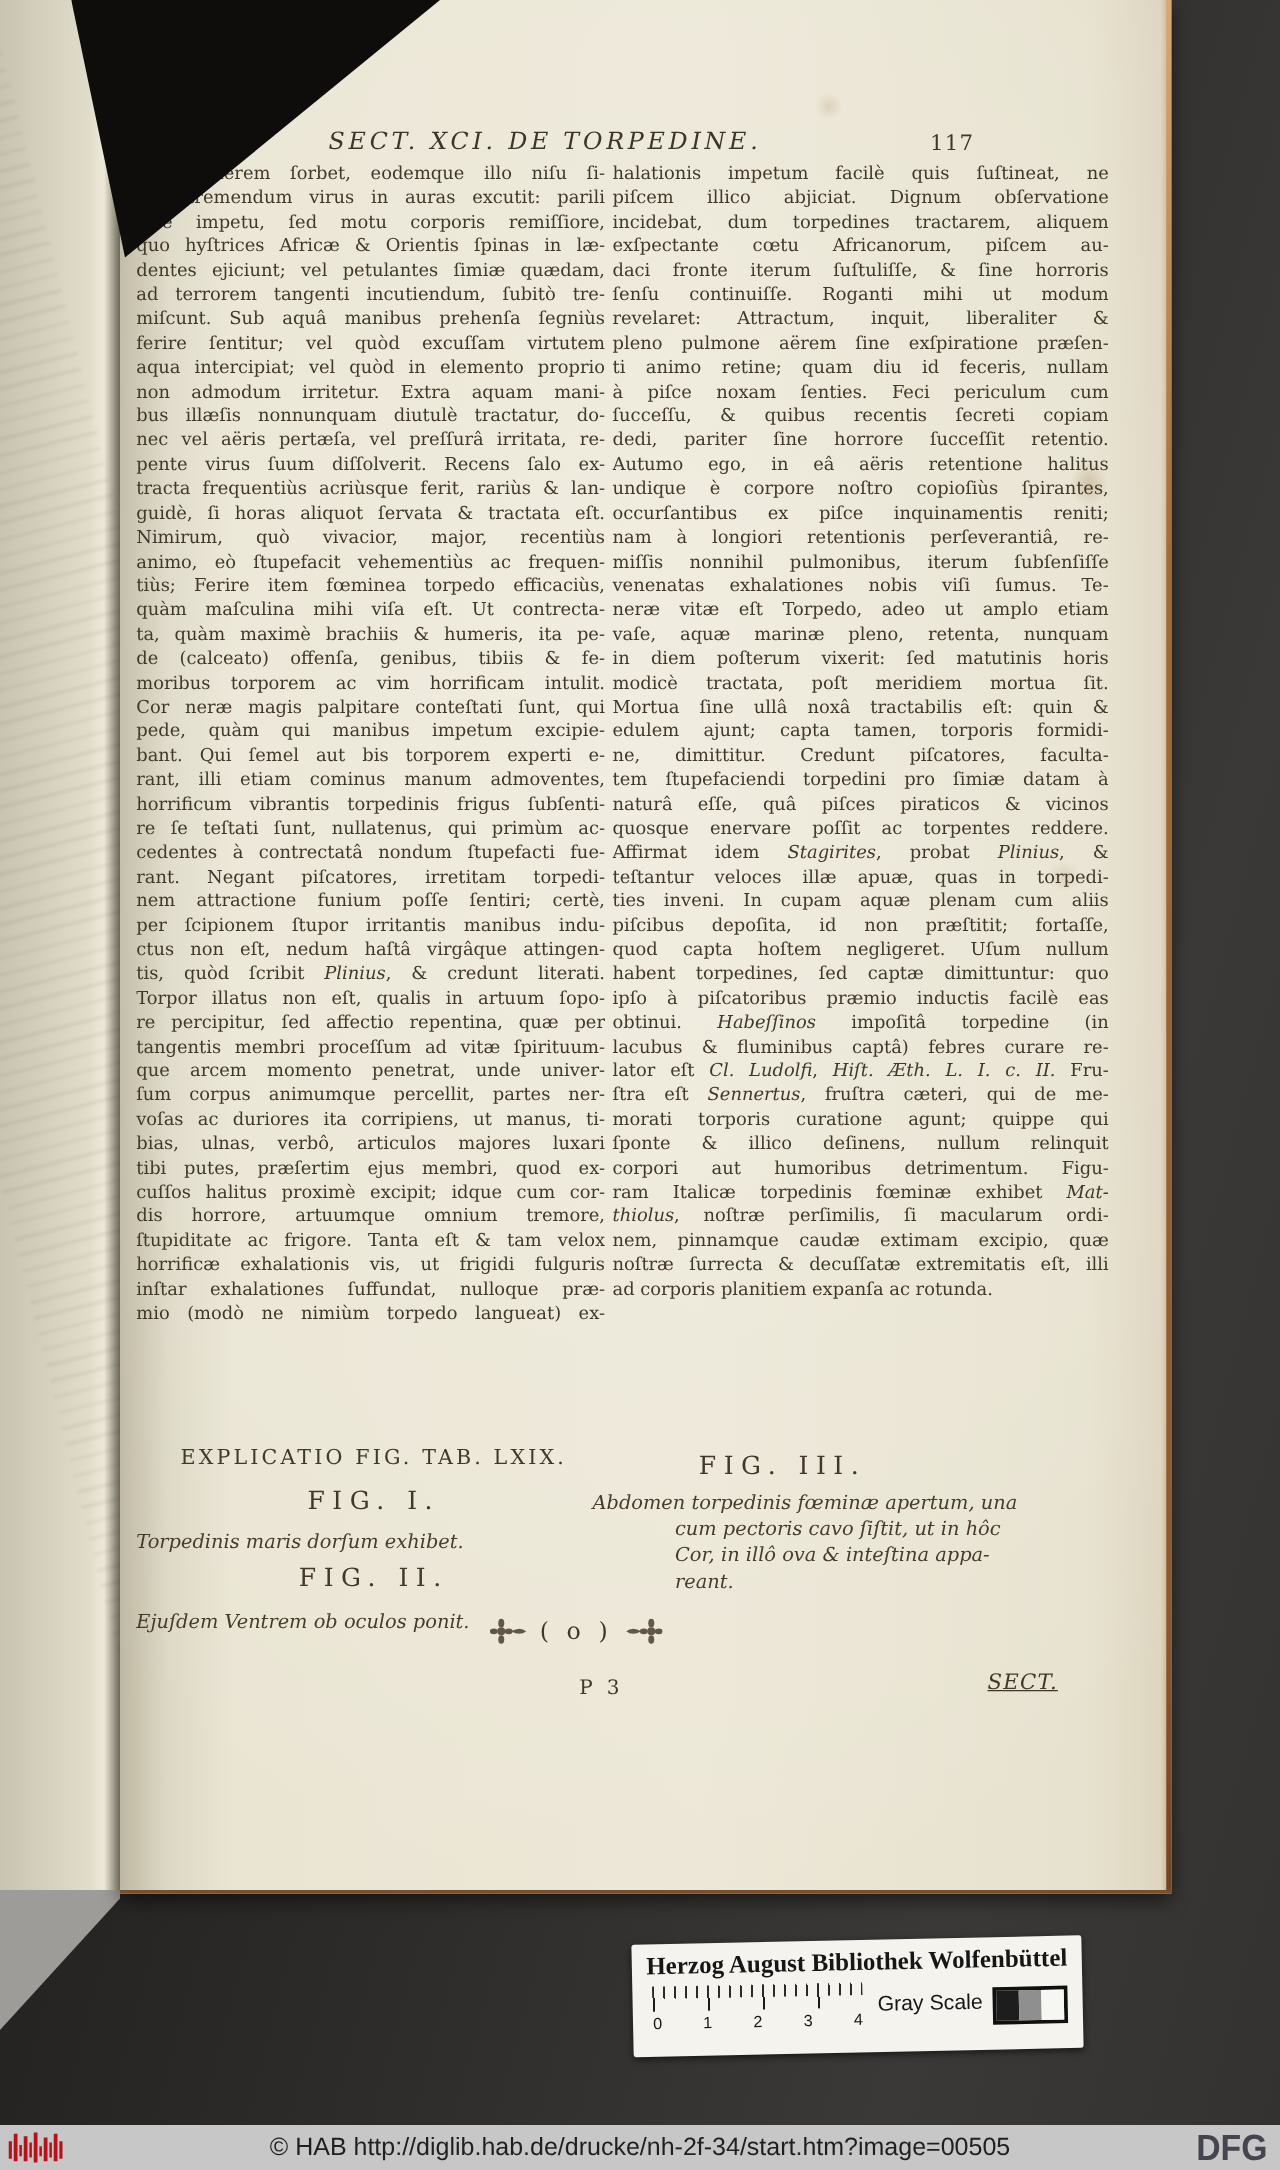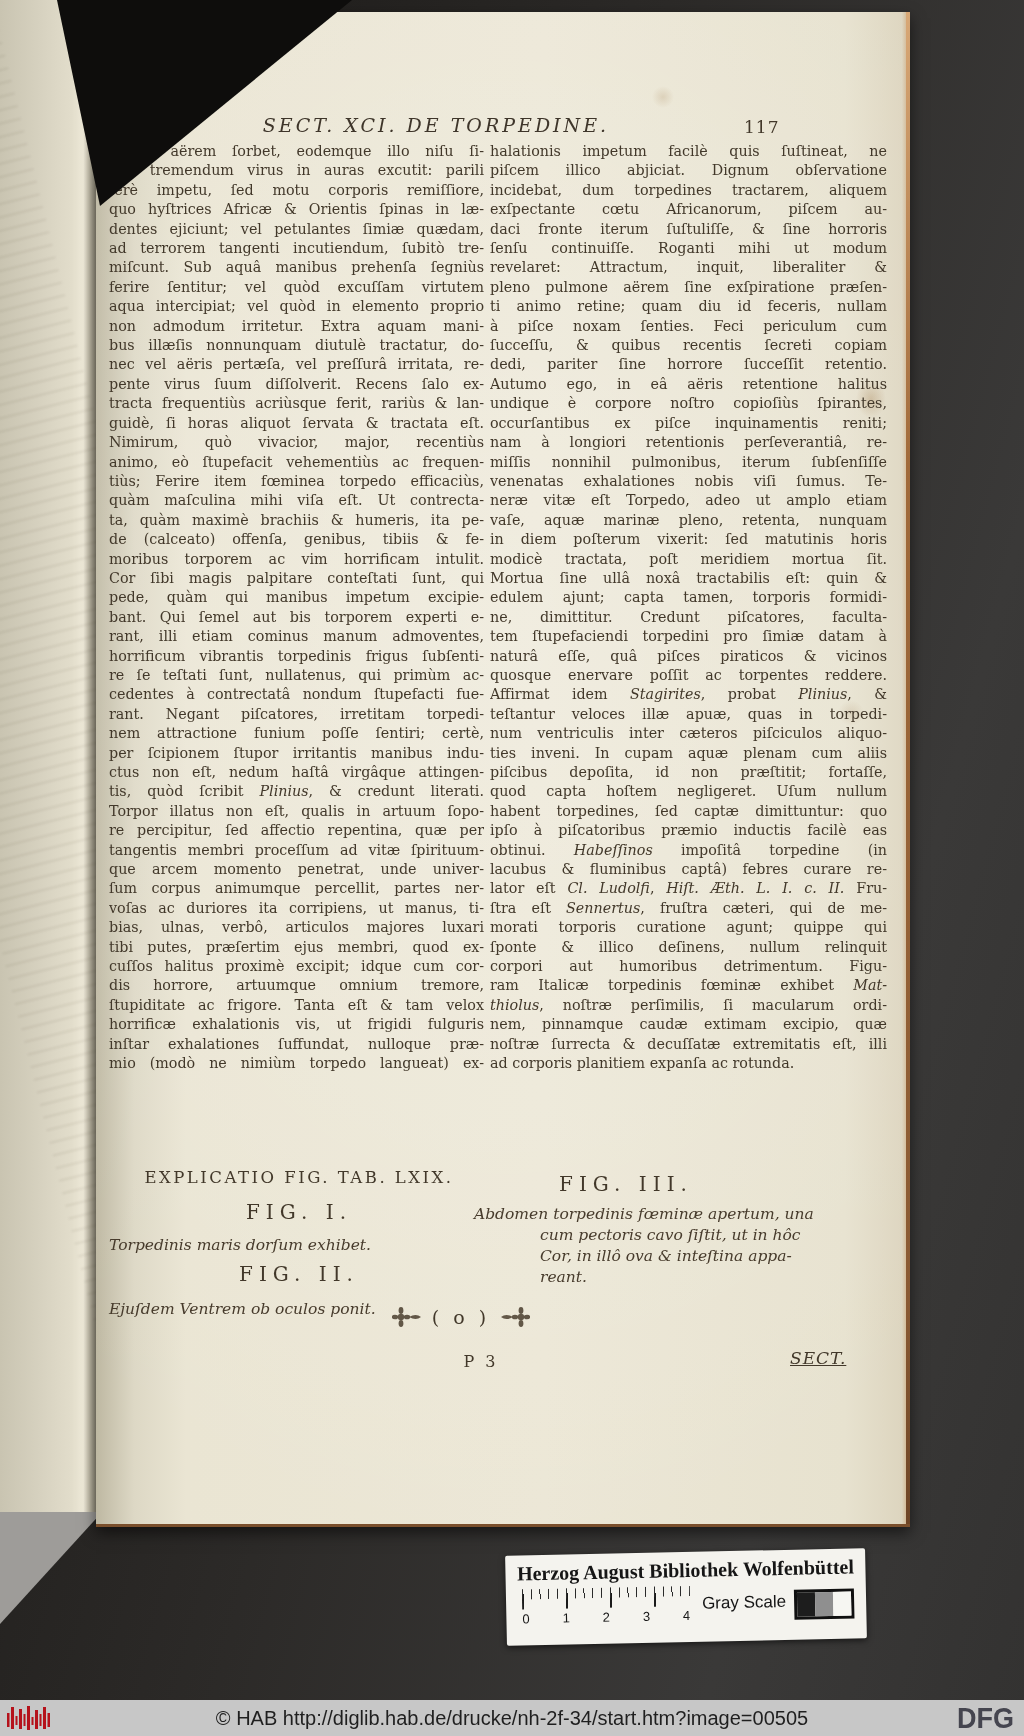--- a/index.html
+++ b/index.html
@@ -14,28 +14,28 @@
   .verso .ghost{position:absolute;left:-40px;top:-30px;width:220px;height:1600px;
     background:repeating-linear-gradient(0deg,rgba(74,62,46,.16) 0 2px,transparent 2px 13px);
     transform:rotate(-14deg);filter:blur(1.2px);opacity:.55;}
   
   .wedge{position:absolute;left:0;top:0;width:360px;height:212px;z-index:3;
     background:#0e0d0c;clip-path:polygon(57px 0,352px 0,100px 206px);}
   
   .cradle{position:absolute;left:0;top:1512px;width:96px;height:112px;z-index:1;
     background:#9e9c99;clip-path:polygon(0 0,100% 0,100% 6%,0 100%);}
   
-  .page{position:absolute;left:96px;top:12px;width:814px;height:1512px;z-index:2;
+  .page{position:absolute;left:96px;top:0;width:814px;height:1512px;z-index:2;
     background:
       radial-gradient(120% 90% at 50% 40%,rgba(255,255,255,.25),rgba(0,0,0,0) 70%),
       linear-gradient(90deg,#beb8a2 0,#ddd8c5 38px,#eae5d3 90px,#ece7d6 55%,#e7e2cf 92%,#ddd5bf 99%,#caa477 100%),
       #e9e4d2;
     border-bottom:3px solid #7a4f2c;
     box-shadow:0 6px 14px rgba(0,0,0,.55);
-    color:#42382a;}
+    color:#42382a;padding-left:27px;}
   .page::after{content:"";position:absolute;right:0;top:0;width:4px;height:100%;
     background:linear-gradient(180deg,#d8a876,#a16a3a 30%,#8a5a33 85%,#6e4526);}
   .spot{position:absolute;border-radius:50%;pointer-events:none;}
   .sp1{left:760px;top:368px;width:30px;height:38px;background:radial-gradient(closest-side,rgba(150,108,56,.28),transparent);}
   .sp2{left:556px;top:74px;width:22px;height:22px;background:radial-gradient(closest-side,rgba(150,108,56,.18),transparent);}
   .sp3{left:742px;top:688px;width:26px;height:26px;background:radial-gradient(closest-side,rgba(140,100,52,.15),transparent);}
   
   .hdr-title{position:absolute;left:130px;top:102px;width:420px;text-align:center;
     font-style:italic;font-size:19px;letter-spacing:3px;color:#3e352a;}
   .hdr-page{position:absolute;left:648px;top:105px;font-size:17px;letter-spacing:1px;}
@@ -123,21 +123,21 @@
       <div class="tline">pente virus ſuum diſſolverit.  Recens ſalo ex-</div>
       <div class="tline">tracta frequentiùs acriùsque ferit, rariùs &amp; lan-</div>
       <div class="tline">guidè, ſi horas aliquot ſervata &amp; tractata eſt.</div>
       <div class="tline">Nimirum, quò vivacior, major, recentiùs</div>
       <div class="tline">animo, eò ſtupefacit vehementiùs ac frequen-</div>
       <div class="tline">tiùs; Ferire item fœminea torpedo efficaciùs,</div>
       <div class="tline">quàm maſculina mihi viſa eſt.  Ut contrecta-</div>
       <div class="tline">ta, quàm maximè brachiis &amp; humeris, ita pe-</div>
       <div class="tline">de (calceato) offenſa, genibus, tibiis &amp; fe-</div>
       <div class="tline">moribus torporem ac vim horrificam intulit.</div>
-      <div class="tline">Cor ſibi magis palpitare conteſtati ſunt, qui</div>
+      <div class="tline">Cor neræ magis palpitare conteſtati ſunt, qui</div>
       <div class="tline">pede, quàm qui manibus impetum excipie-</div>
       <div class="tline">bant.  Qui ſemel aut bis torporem experti e-</div>
       <div class="tline">rant, illi etiam cominus manum admoventes,</div>
       <div class="tline">horrificum vibrantis torpedinis frigus ſubſenti-</div>
       <div class="tline">re ſe teſtati ſunt, nullatenus, qui primùm ac-</div>
       <div class="tline">cedentes à contrectatâ nondum ſtupefacti fue-</div>
       <div class="tline">rant.  Negant piſcatores, irretitam torpedi-</div>
       <div class="tline">nem attractione funium poſſe ſentiri; certè,</div>
       <div class="tline">per ſcipionem ſtupor irritantis manibus indu-</div>
       <div class="tline">ctus non eſt, nedum haſtâ virgâque attingen-</div>
@@ -181,21 +181,20 @@
       <div class="tline">in diem poſterum vixerit: ſed matutinis horis</div>
       <div class="tline">modicè tractata, poſt meridiem mortua ſit.</div>
       <div class="tline">Mortua ſine ullâ noxâ tractabilis eſt: quin &amp;</div>
       <div class="tline">edulem ajunt; capta tamen, torporis formidi-</div>
       <div class="tline">ne, dimittitur.  Credunt piſcatores, faculta-</div>
       <div class="tline">tem ſtupefaciendi torpedini pro ſimiæ datam à</div>
       <div class="tline">naturâ eſſe, quâ piſces piraticos &amp; vicinos</div>
       <div class="tline">quosque enervare poſſit ac torpentes reddere.</div>
       <div class="tline">Affirmat idem <i>Stagirites</i>, probat <i>Plinius</i>, &amp;</div>
       <div class="tline">teſtantur veloces illæ apuæ, quas in torpedi-</div>
-      <div class="tline">num ventriculis inter cæteros piſciculos aliquo-</div>
       <div class="tline">ties inveni.  In cupam aquæ plenam cum aliis</div>
       <div class="tline">piſcibus depoſita, id non præſtitit; fortaſſe,</div>
       <div class="tline">quod capta hoſtem negligeret.  Uſum nullum</div>
       <div class="tline">habent torpedines, ſed captæ dimittuntur: quo</div>
       <div class="tline">ipſo à piſcatoribus præmio inductis facilè eas</div>
       <div class="tline">obtinui.  <i>Habeſſinos</i> impoſitâ torpedine (in</div>
       <div class="tline">lacubus &amp; fluminibus captâ) febres curare re-</div>
       <div class="tline">lator eſt <i>Cl. Ludolfi</i>, <i>Hiſt. Æth. L. I. c. II.</i> Fru-</div>
       <div class="tline">ſtra eſt <i>Sennertus</i>, fruſtra cæteri, qui de me-</div>
       <div class="tline">morati torporis curatione agunt; quippe qui</div>

